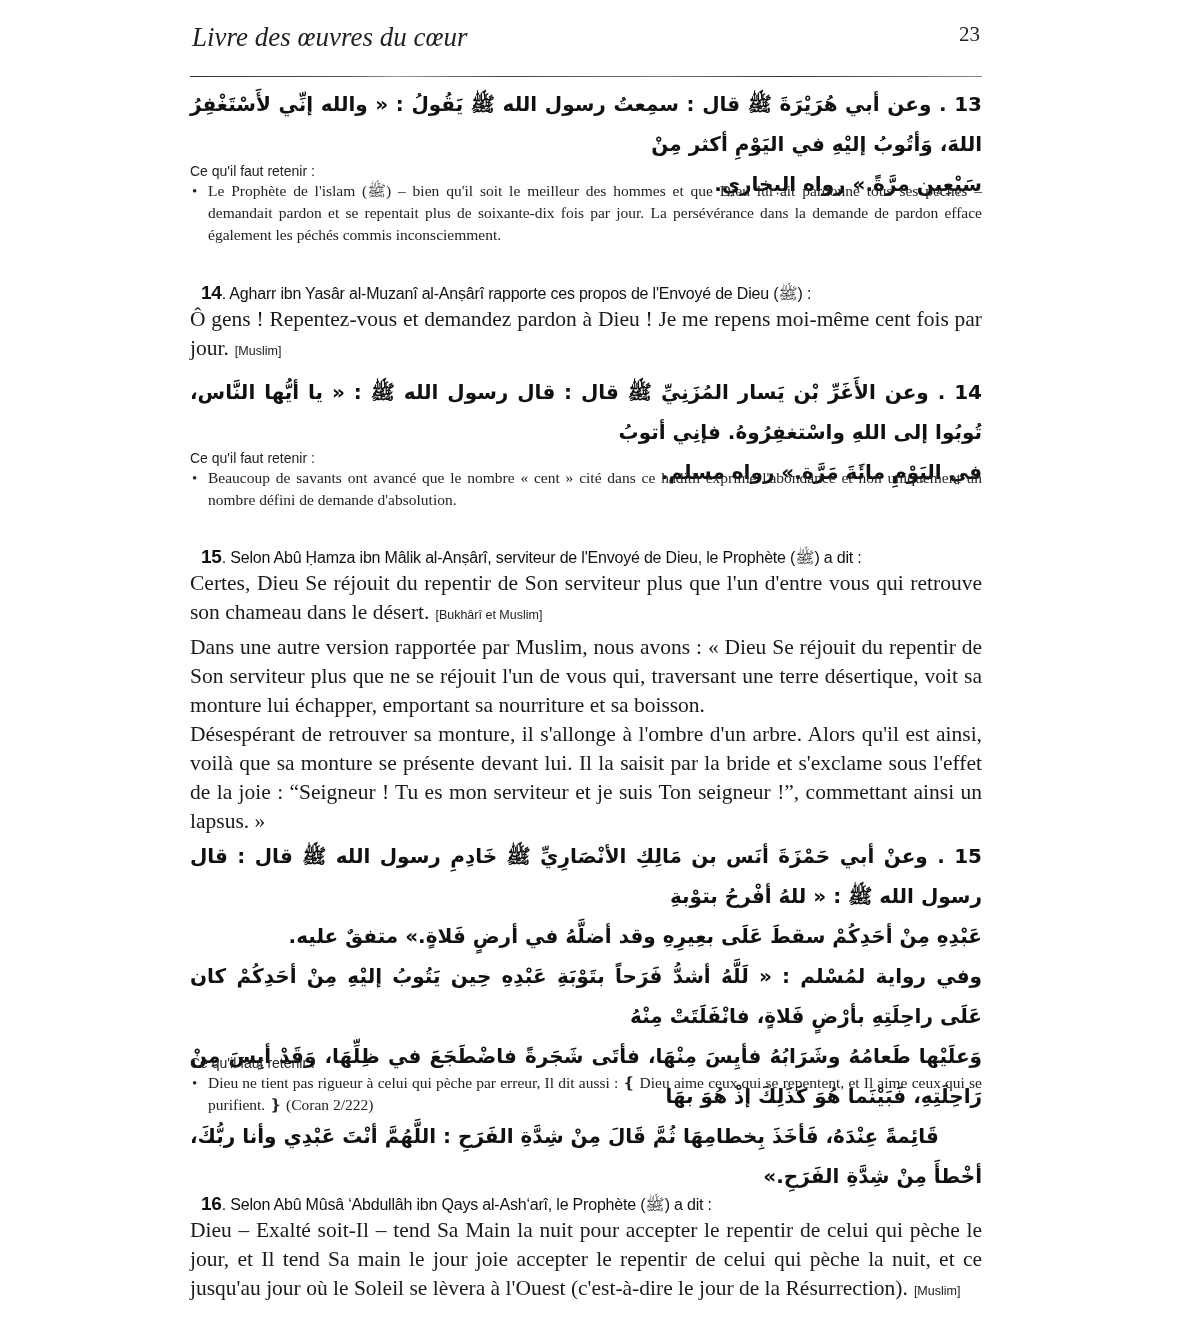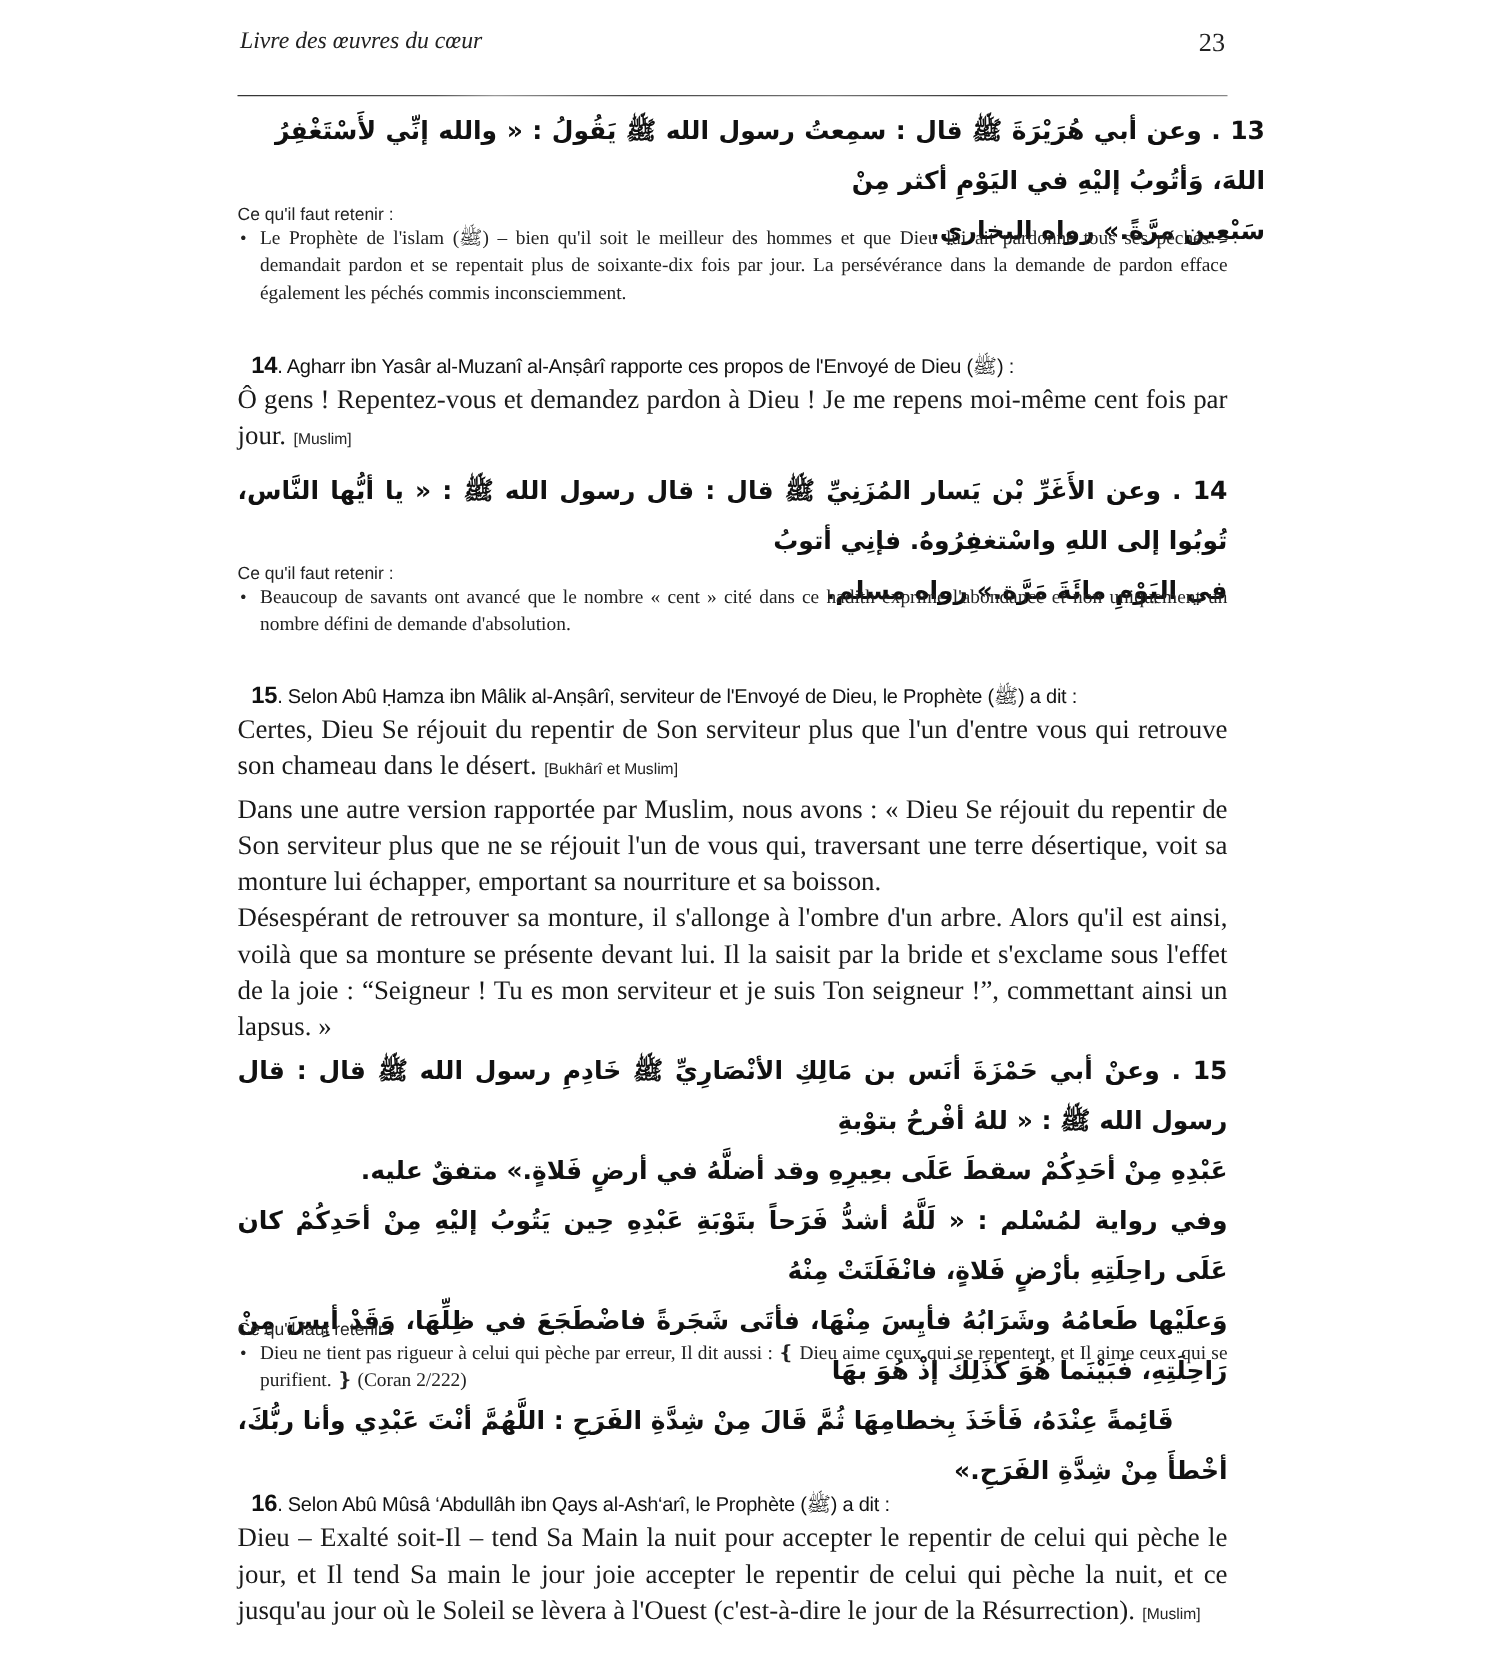--- a/index.html
+++ b/index.html
@@ -1,19 +1,19 @@
 <!DOCTYPE html>
 <html><head>
   <meta charset="utf-8">
   <style>
     html, body { margin: 0; padding: 0; background: #ffffff; }
     body { width: 1200px; height: 1326px; position: relative; color: #1a1a1a; overflow: hidden; }
     .page { position: absolute; left: 190px; top: 0; width: 792px; }
     .header { position: absolute; left: 0; top: 22px; width: 792px; height: 34px; }
-    .header-title { position: absolute; left: 2px; top: 0; font-family: "Liberation Serif", serif; font-style: italic; font-size: 19px; color: #222; }
+    .header-title { position: absolute; left: 2px; top: 0; font-family: "Liberation Serif", serif; font-style: italic; font-size: 27px; color: #222; }
     .header-page { position: absolute; right: 2px; top: 0; font-family: "Liberation Serif", serif; font-size: 21px; color: #222; }
     .header-rule { position: absolute; left: 0; top: 54px; width: 792px; height: 1px; background: linear-gradient(90deg, #333 0%, #555 20%, #999 26%, #444 40%, #777 60%, #333 75%, #888 100%); }
 
     .block { position: absolute; left: 0; width: 792px; }
     .arabic { font-family: "DejaVu Sans", sans-serif; direction: rtl; text-align: justify; text-align-last: right; font-size: 20px; line-height: 40px; font-weight: bold; color: #111; }
     .arabic-short { text-align: left; }
     .retain-label { font-family: "Liberation Sans", sans-serif; font-size: 14px; line-height: 18px; color: #222; }
     .bullet-item { position: relative; padding-left: 18px; font-family: "Liberation Serif", serif; font-size: 15.5px; line-height: 22px; text-align: justify; color: #222; }
     .bullet-item .dot { position: absolute; left: 2px; top: 0; font-size: 15px; }
     .bullet-para { display: block; }
@@ -26,21 +26,21 @@
 <body>
 
 <div class="page">
 
   <div class="header">
     <span class="header-title">Livre des œuvres du cœur</span>
     <span class="header-page">23</span>
     <div class="header-rule"></div>
   </div>
 
-  <div class="block" style="top:84px;margin-left:30px;">
+  <div class="block" style="top:84px;">
     <div class="arabic">13 . وعن أبي هُرَيْرَةَ ﷺ قال : سمِعتُ رسول الله ﷺ يَقُولُ : « والله إنِّي لأَسْتَغْفِرُ اللهَ، وَأتُوبُ إليْهِ في اليَوْمِ أكثر مِنْ</div>
     <div class="arabic arabic-short">سَبْعِين مرَّةً.» رواه البخاري.</div>
   </div>
   <div class="block" style="top:162px;">
     <div class="retain-label">Ce qu'il faut retenir :</div>
     <div class="bullet-item">
       <span class="dot">•</span>
       <span>Le Prophète de l'islam (ﷺ) – bien qu'il soit le meilleur des hommes et que Dieu lui ait pardonné tous ses péchés – demandait pardon et se repentait plus de soixante-dix fois par jour. La persévérance dans la demande de pardon efface également les péchés commis inconsciemment.</span>
     </div>
   </div>

